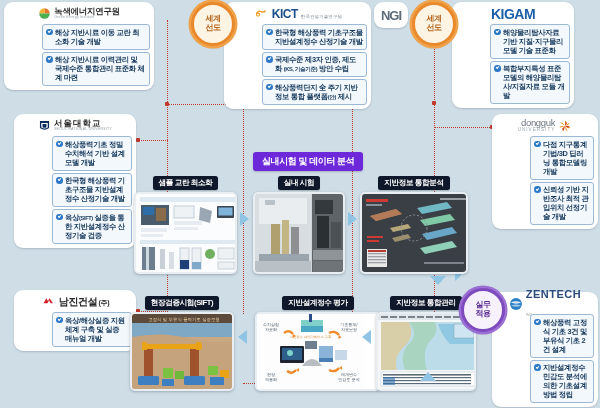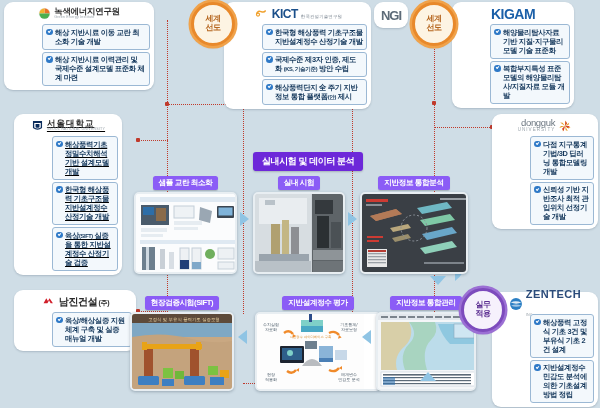--- a/index.html
+++ b/index.html
@@ -68,21 +68,21 @@
 
   
   .center-title{
     position:absolute;background:#6d28d9;color:#fff;border-radius:3px;
     font-size:9px;font-weight:bold;letter-spacing:-.4px;
     padding:3px 9px;box-shadow:0 1px 2px rgba(0,0,0,.2);z-index:5;
     white-space:nowrap;
   }
   .panel{position:absolute;z-index:4;}
   .panel-cap{
-    background:#8b5cf6;color:#fff;font-size:7.6px;font-weight:bold;
+    background:#0f172a;color:#fff;font-size:7.6px;font-weight:bold;
     letter-spacing:-.4px;border-radius:2.5px;padding:2px 6px;
     display:inline-block;margin:0 auto 2px auto;white-space:nowrap;
     box-shadow:0 1px 1px rgba(0,0,0,.18);
   }
   .cap-row{display:flex;justify-content:center;}
   .shot{
     border-radius:5px;overflow:hidden;position:relative;
     border:2px solid #e8eef2;box-shadow:0 1px 3px rgba(30,50,70,.3);
     background:#fff;
   }
@@ -354,21 +354,21 @@
         <span class="logo-sub">Green Energy Institute</span>
       </span>
     </div>
     <div class="bullets">
       <div class="bullet">
         <span class="chk"></span>
         <span class="btxt">해상 지반시료 이동 교란 최소화 기술 개발</span>
       </div>
       <div class="bullet">
         <span class="chk"></span>
-        <span class="btxt">해상 지반시료 이력관리 및 국제수준 설계모델 표준화 체계 마련</span>
+        <span class="btxt">해상 지반시료 이력관리 및 국제수준 통합관리 표준화 체계 마련</span>
       </div>
     </div>
   </div>
 
   <div class="card" style="left:224px;top:2px;width:147px;">
     <div class="card-head">
       <svg class="logo-mark" viewBox="0 0 20 20" style="width:16px;height:12px;">
         <path d="M3 9 q2 -5 7 -3 q5 2 7 -1" stroke="#f0a12e" stroke-width="2.6" fill="none" stroke-linecap="round"></path>
         <circle cx="5" cy="11" r="2.6" fill="none" stroke="#f0a12e" stroke-width="2"></circle>
       </svg>
@@ -406,21 +406,21 @@
         <span class="chk"></span>
         <span class="btxt">해양물리탐사자료 기반 지질·지구물리모델 기술 표준화</span>
       </div>
       <div class="bullet">
         <span class="chk"></span>
         <span class="btxt">복합부지특성 표준모델의 해양물리탐사/지질자료 모듈 개발</span>
       </div>
     </div>
   </div>
 
-  <div class="card" style="left:14px;top:114px;width:108px;text-decoration:underline;">
+  <div class="card" style="left:14px;top:114px;width:122px;">
     <div class="card-head">
       <svg class="logo-mark" viewBox="0 0 20 20">
         <path d="M3 3 h14 v11 q-7 5 -14 0 z" fill="#0b2c5c"></path>
         <path d="M5 6 h10 v7 q-5 3.5 -10 0 z" fill="#fff"></path>
         <path d="M7 7.5 h6 v5 q-3 2 -6 0 z" fill="#0b2c5c"></path>
       </svg>
       <span class="logo-txt">
         <span class="logo-main" style="letter-spacing:1px;">서울대학교</span>
         <span class="logo-sub">SEOUL NATIONAL UNIVERSITY</span>
       </span>

